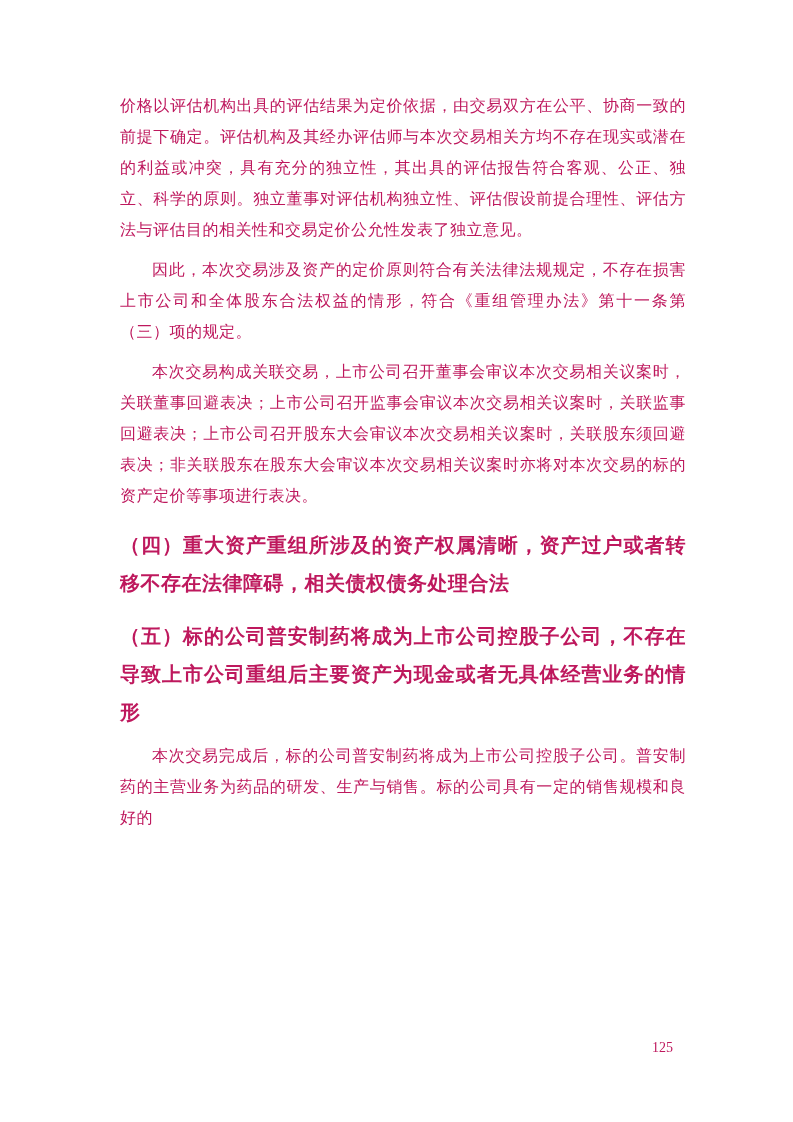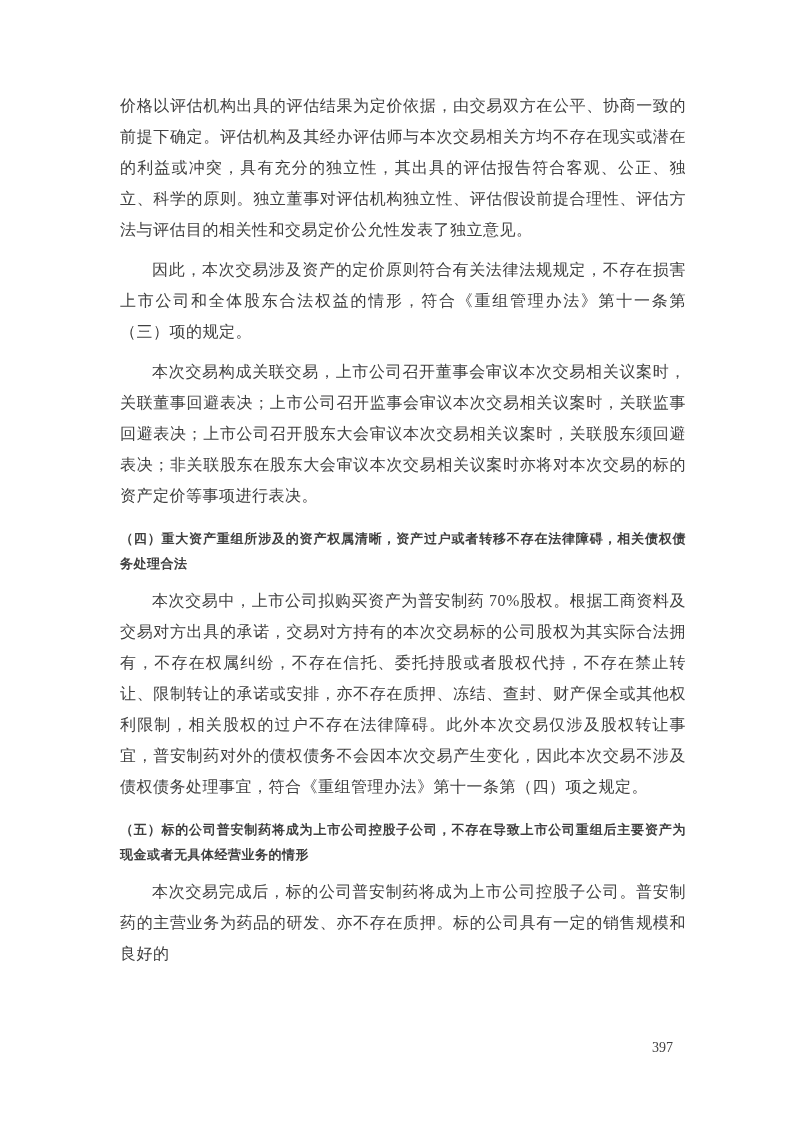--- a/index.html
+++ b/index.html
@@ -6,21 +6,21 @@
     margin: 0;
     padding: 0;
     background: #ffffff;
   }
   .page {
     position: relative;
     width: 793px;
     height: 1122px;
     background: #ffffff;
     overflow: hidden;
-    color: #404040;
+    color: #be185d;
   }
   .content {
     position: absolute;
     left: 120px;
     top: 90px;
     width: 566px;
   }
   p.body {
     font-family: "Liberation Serif", "DejaVu Serif", serif;
     font-size: 16px;
@@ -28,23 +28,23 @@
     text-align: justify;
     margin: 0 0 9px 0;
     text-indent: 2em;
     letter-spacing: 0.5px;
   }
   p.body.noindent {
     text-indent: 0;
   }
   h2.heading {
     font-family: "Liberation Sans", "DejaVu Sans", sans-serif;
-    font-size: 13px;
+    font-size: 20px;
     font-weight: bold;
-    line-height: 25px;
+    line-height: 38px;
     text-align: justify;
     margin: 15px 0 9px 0;
     letter-spacing: 0.5px;
   }
   .page-number {
     position: absolute;
     top: 1040px;
     right: 120px;
     font-family: "Liberation Serif", "DejaVu Serif", serif;
     font-size: 14px;
@@ -53,18 +53,17 @@
 </style>
 </head>
 <body>
 
 <div class="page">
   <div class="content">
     <p class="body noindent">价格以评估机构出具的评估结果为定价依据，由交易双方在公平、协商一致的前提下确定。评估机构及其经办评估师与本次交易相关方均不存在现实或潜在的利益或冲突，具有充分的独立性，其出具的评估报告符合客观、公正、独立、科学的原则。独立董事对评估机构独立性、评估假设前提合理性、评估方法与评估目的相关性和交易定价公允性发表了独立意见。</p>
     <p class="body">因此，本次交易涉及资产的定价原则符合有关法律法规规定，不存在损害上市公司和全体股东合法权益的情形，符合《重组管理办法》第十一条第（三）项的规定。</p>
     <p class="body">本次交易构成关联交易，上市公司召开董事会审议本次交易相关议案时，关联董事回避表决；上市公司召开监事会审议本次交易相关议案时，关联监事回避表决；上市公司召开股东大会审议本次交易相关议案时，关联股东须回避表决；非关联股东在股东大会审议本次交易相关议案时亦将对本次交易的标的资产定价等事项进行表决。</p>
     <h2 class="heading">（四）重大资产重组所涉及的资产权属清晰，资产过户或者转移不存在法律障碍，相关债权债务处理合法</h2>
-    <p class="body">本次交易中，上市公司拟购买资产为普安制药 70%股权。根据工商资料及交易对方出具的承诺，交易对方持有的本次交易标的公司股权为其实际合法拥有，不存在权属纠纷，不存在信托、委托持股或者股权代持，不存在禁止转让、限制转让的承诺或安排，亦不存在质押、冻结、查封、财产保全或其他权利限制，相关股权的过户不存在法律障碍。此外本次交易仅涉及股权转让事宜，普安制药对外的债权债务不会因本次交易产生变化，因此本次交易不涉及债权债务处理事宜，符合《重组管理办法》第十一条第（四）项之规定。</p>
     <h2 class="heading">（五）标的公司普安制药将成为上市公司控股子公司，不存在导致上市公司重组后主要资产为现金或者无具体经营业务的情形</h2>
-    <p class="body">本次交易完成后，标的公司普安制药将成为上市公司控股子公司。普安制药的主营业务为药品的研发、亦不存在质押。标的公司具有一定的销售规模和良好的</p>
+    <p class="body">本次交易完成后，标的公司普安制药将成为上市公司控股子公司。普安制药的主营业务为药品的研发、生产与销售。标的公司具有一定的销售规模和良好的</p>
   </div>
-  <div class="page-number">397</div>
+  <div class="page-number">125</div>
 </div>
 
 </body></html>

